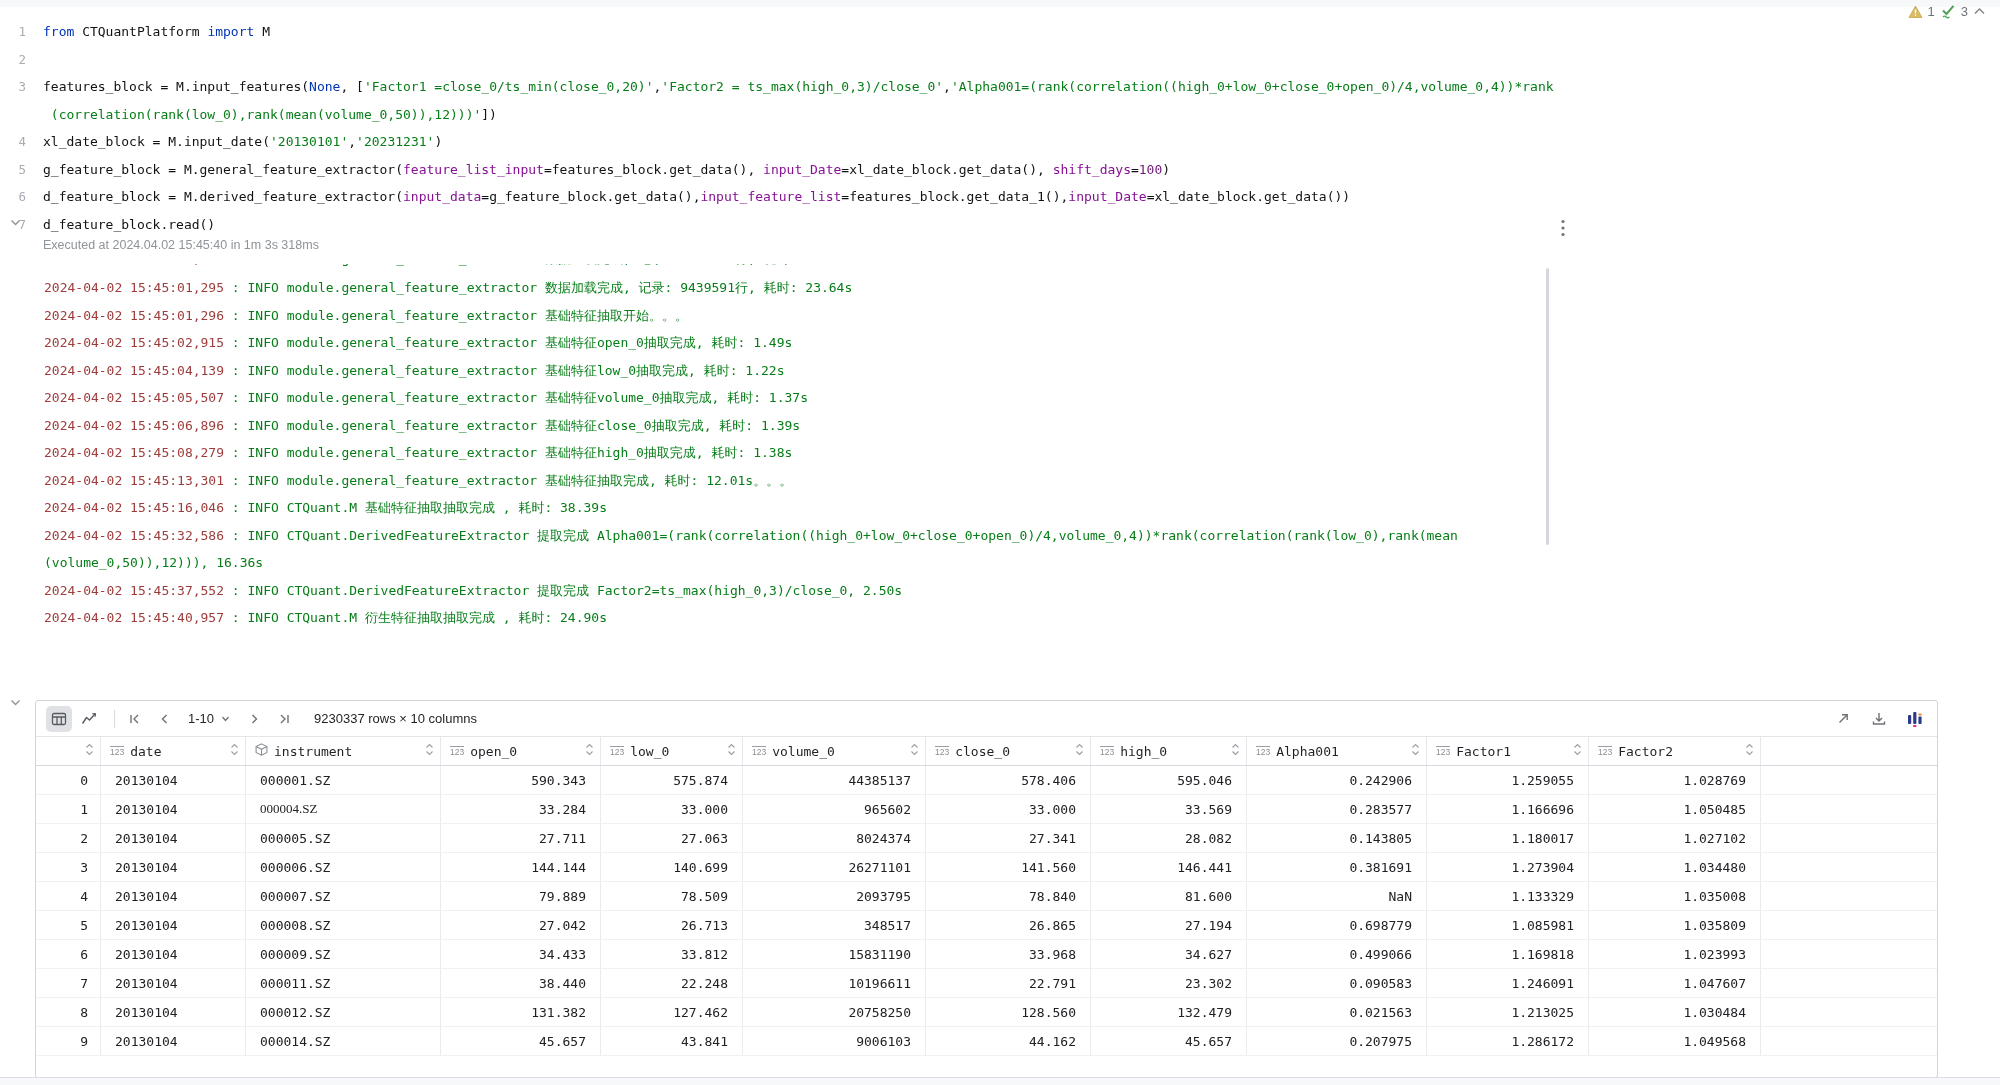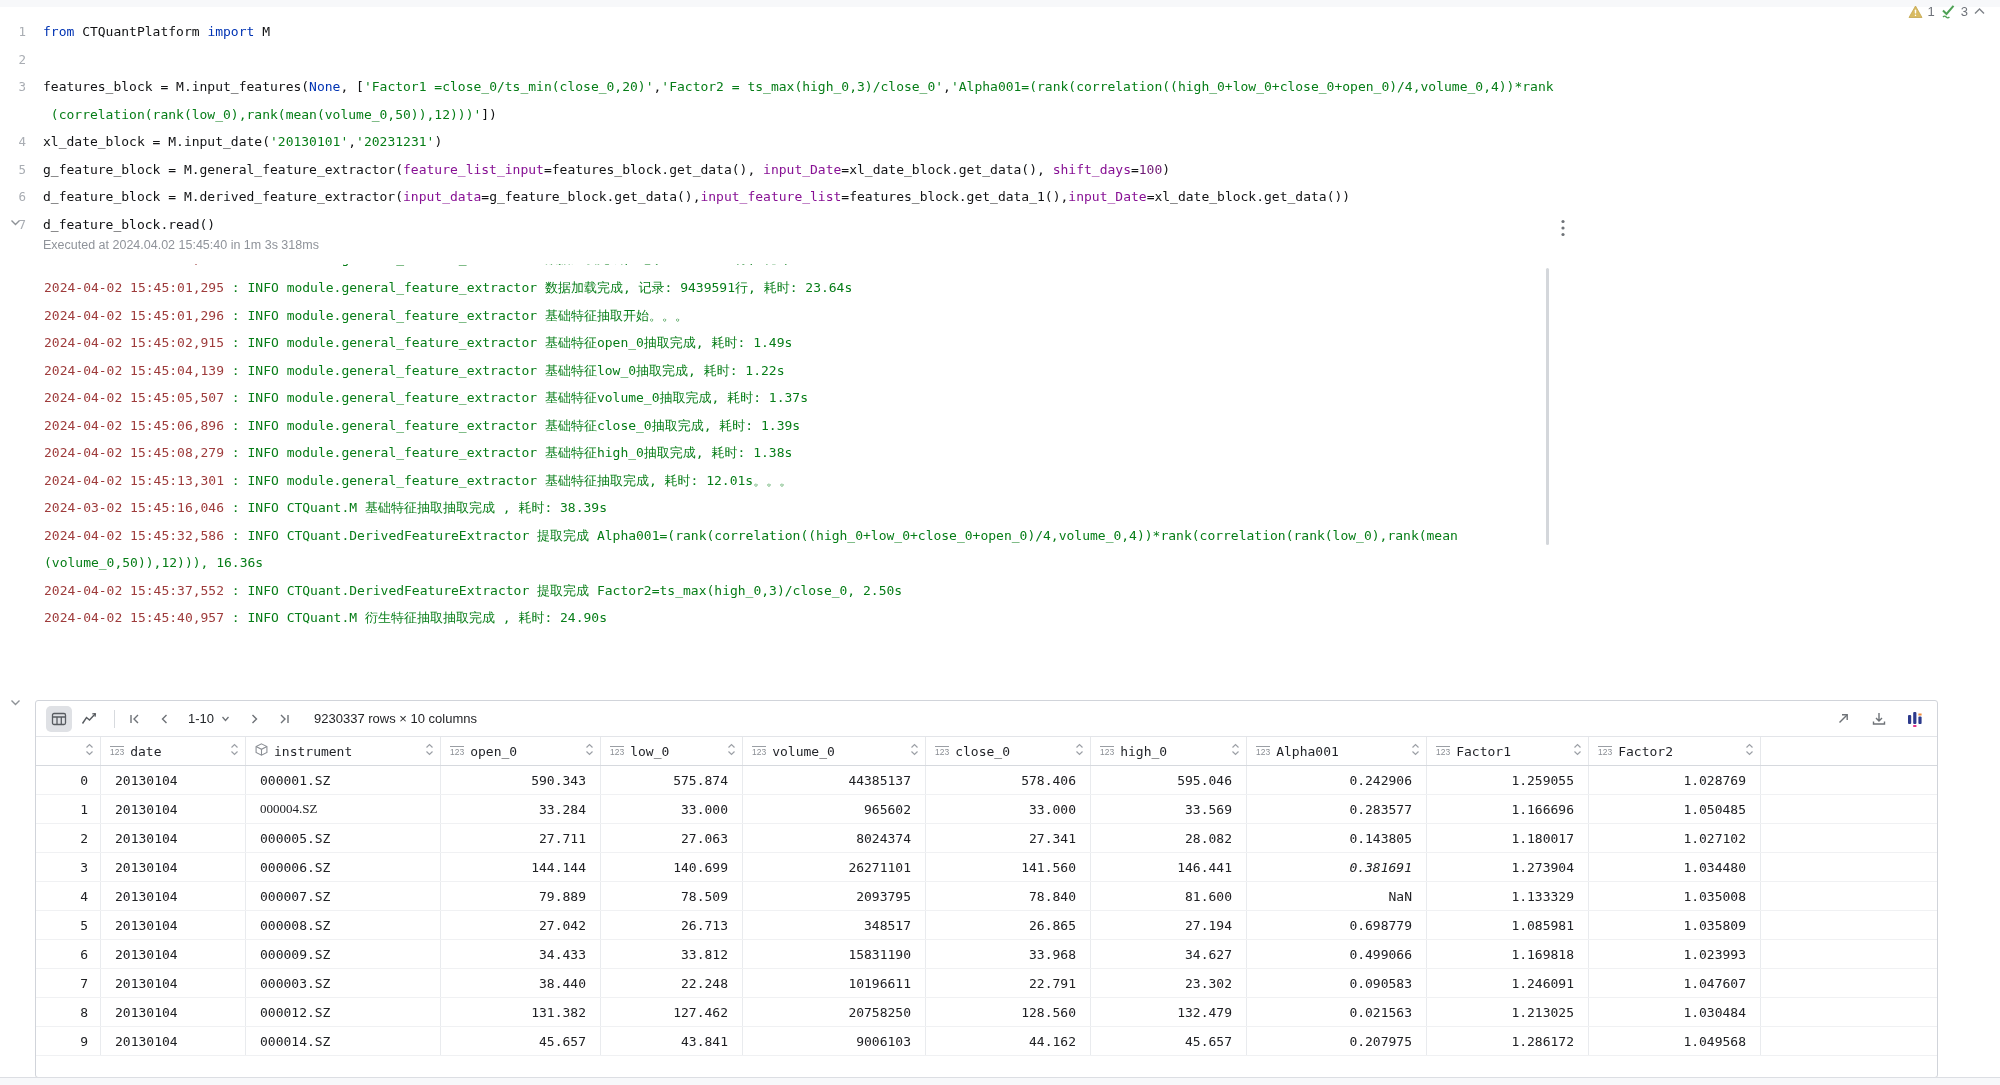--- a/index.html
+++ b/index.html
@@ -125,21 +125,21 @@
       <div class="log-line"><span class="log-ts">2024-04-02 15:45:01,295</span><span class="log-msg"> : INFO module.general_feature_extractor 数据加载完成, 记录: 9439591行, 耗时: 23.64s</span></div>
     </div>
     <div class="log-line"><span class="log-ts">2024-04-02 15:45:01,295</span><span class="log-msg"> : INFO module.general_feature_extractor 数据加载完成, 记录: 9439591行, 耗时: 23.64s</span></div>
     <div class="log-line"><span class="log-ts">2024-04-02 15:45:01,296</span><span class="log-msg"> : INFO module.general_feature_extractor 基础特征抽取开始。。。</span></div>
     <div class="log-line"><span class="log-ts">2024-04-02 15:45:02,915</span><span class="log-msg"> : INFO module.general_feature_extractor 基础特征open_0抽取完成, 耗时: 1.49s</span></div>
     <div class="log-line"><span class="log-ts">2024-04-02 15:45:04,139</span><span class="log-msg"> : INFO module.general_feature_extractor 基础特征low_0抽取完成, 耗时: 1.22s</span></div>
     <div class="log-line"><span class="log-ts">2024-04-02 15:45:05,507</span><span class="log-msg"> : INFO module.general_feature_extractor 基础特征volume_0抽取完成, 耗时: 1.37s</span></div>
     <div class="log-line"><span class="log-ts">2024-04-02 15:45:06,896</span><span class="log-msg"> : INFO module.general_feature_extractor 基础特征close_0抽取完成, 耗时: 1.39s</span></div>
     <div class="log-line"><span class="log-ts">2024-04-02 15:45:08,279</span><span class="log-msg"> : INFO module.general_feature_extractor 基础特征high_0抽取完成, 耗时: 1.38s</span></div>
     <div class="log-line"><span class="log-ts">2024-04-02 15:45:13,301</span><span class="log-msg"> : INFO module.general_feature_extractor 基础特征抽取完成, 耗时: 12.01s。。。</span></div>
-    <div class="log-line"><span class="log-ts">2024-03-02 15:45:16,046</span><span class="log-msg"> : INFO CTQuant.M 基础特征抽取抽取完成 , 耗时: 38.39s</span></div>
+    <div class="log-line"><span class="log-ts">2024-04-02 15:45:16,046</span><span class="log-msg"> : INFO CTQuant.M 基础特征抽取抽取完成 , 耗时: 38.39s</span></div>
     <div class="log-line"><span class="log-ts">2024-04-02 15:45:32,586</span><span class="log-msg"> : INFO CTQuant.DerivedFeatureExtractor 提取完成 Alpha001=(rank(correlation((high_0+low_0+close_0+open_0)/4,volume_0,4))*rank(correlation(rank(low_0),rank(mean</span></div>
     <div class="log-line"><span class="log-msg">(volume_0,50)),12))), 16.36s</span></div>
     <div class="log-line"><span class="log-ts">2024-04-02 15:45:37,552</span><span class="log-msg"> : INFO CTQuant.DerivedFeatureExtractor 提取完成 Factor2=ts_max(high_0,3)/close_0, 2.50s</span></div>
     <div class="log-line"><span class="log-ts">2024-04-02 15:45:40,957</span><span class="log-msg"> : INFO CTQuant.M 衍生特征抽取抽取完成 , 耗时: 24.90s</span></div>
   </div>
 <div class="log-scroll-thumb"></div>
 <span class="kebab">
     <svg width="4" height="18" viewBox="0 0 4 18">
       <circle cx="2" cy="2.5" r="1.6" fill="#6f7378"></circle>
       <circle cx="2" cy="9" r="1.6" fill="#6f7378"></circle>
@@ -376,21 +376,21 @@
       </div>
       <div class="trow">
         <div class="tcell al-r idx" style="width: 65px; flex: 0 0 65px;">3</div>
         <div class="tcell al-l" style="width: 145px; flex: 0 0 145px;">20130104</div>
         <div class="tcell al-l" style="width: 195px; flex: 0 0 195px;">000006.SZ</div>
         <div class="tcell al-r" style="width: 160px; flex: 0 0 160px;">144.144</div>
         <div class="tcell al-r" style="width: 142px; flex: 0 0 142px;">140.699</div>
         <div class="tcell al-r" style="width: 183px; flex: 0 0 183px;">26271101</div>
         <div class="tcell al-r" style="width: 165px; flex: 0 0 165px;">141.560</div>
         <div class="tcell al-r" style="width: 156px; flex: 0 0 156px;">146.441</div>
-        <div class="tcell al-r" style="width: 180px; flex: 0 0 180px; font-style: italic;">0.381691</div>
+        <div class="tcell al-r" style="width: 180px; flex: 0 0 180px;">0.381691</div>
         <div class="tcell al-r" style="width: 162px; flex: 0 0 162px;">1.273904</div>
         <div class="tcell al-r" style="width: 172px; flex: 0 0 172px;">1.034480</div>
         <div class="tcell fill" style="flex: 1 1 0%;"></div>
       </div>
       <div class="trow">
         <div class="tcell al-r idx" style="width: 65px; flex: 0 0 65px;">4</div>
         <div class="tcell al-l" style="width: 145px; flex: 0 0 145px;">20130104</div>
         <div class="tcell al-l" style="width: 195px; flex: 0 0 195px;">000007.SZ</div>
         <div class="tcell al-r" style="width: 160px; flex: 0 0 160px;">79.889</div>
         <div class="tcell al-r" style="width: 142px; flex: 0 0 142px;">78.509</div>
@@ -426,21 +426,21 @@
         <div class="tcell al-r" style="width: 165px; flex: 0 0 165px;">33.968</div>
         <div class="tcell al-r" style="width: 156px; flex: 0 0 156px;">34.627</div>
         <div class="tcell al-r" style="width: 180px; flex: 0 0 180px;">0.499066</div>
         <div class="tcell al-r" style="width: 162px; flex: 0 0 162px;">1.169818</div>
         <div class="tcell al-r" style="width: 172px; flex: 0 0 172px;">1.023993</div>
         <div class="tcell fill" style="flex: 1 1 0%;"></div>
       </div>
       <div class="trow">
         <div class="tcell al-r idx" style="width: 65px; flex: 0 0 65px;">7</div>
         <div class="tcell al-l" style="width: 145px; flex: 0 0 145px;">20130104</div>
-        <div class="tcell al-l" style="width: 195px; flex: 0 0 195px;">000003.SZ</div>
+        <div class="tcell al-l" style="width: 195px; flex: 0 0 195px;">000011.SZ</div>
         <div class="tcell al-r" style="width: 160px; flex: 0 0 160px;">38.440</div>
         <div class="tcell al-r" style="width: 142px; flex: 0 0 142px;">22.248</div>
         <div class="tcell al-r" style="width: 183px; flex: 0 0 183px;">10196611</div>
         <div class="tcell al-r" style="width: 165px; flex: 0 0 165px;">22.791</div>
         <div class="tcell al-r" style="width: 156px; flex: 0 0 156px;">23.302</div>
         <div class="tcell al-r" style="width: 180px; flex: 0 0 180px;">0.090583</div>
         <div class="tcell al-r" style="width: 162px; flex: 0 0 162px;">1.246091</div>
         <div class="tcell al-r" style="width: 172px; flex: 0 0 172px;">1.047607</div>
         <div class="tcell fill" style="flex: 1 1 0%;"></div>
       </div>

